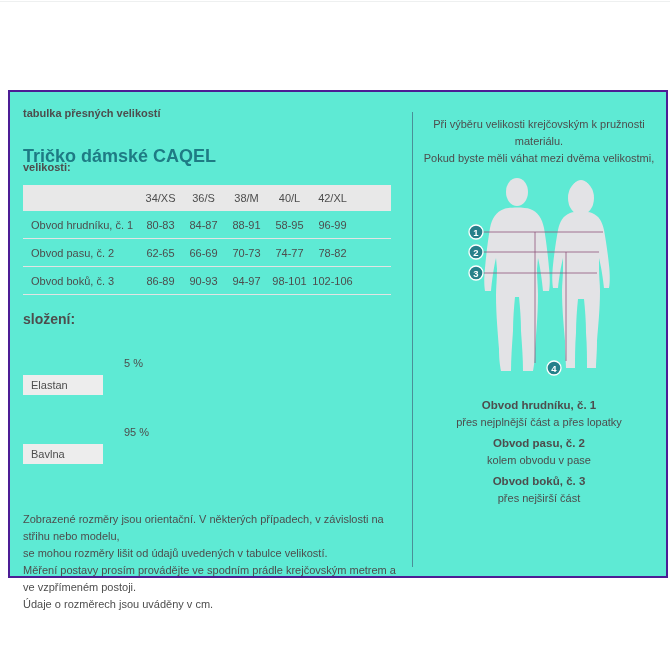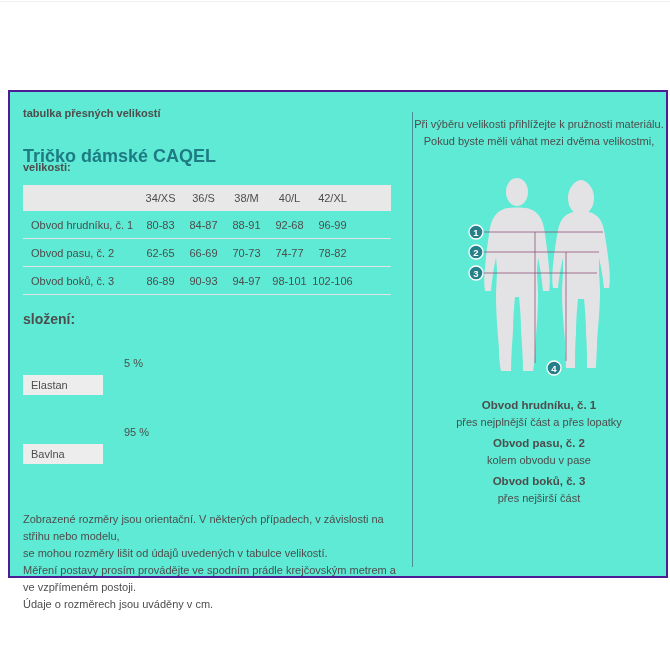--- a/index.html
+++ b/index.html
@@ -65,21 +65,21 @@
       <div class="t-val">36/S</div>
       <div class="t-val">38/M</div>
       <div class="t-val">40/L</div>
       <div class="t-val">42/XL</div>
     </div>
     <div class="t-row t-body-row">
       <div class="t-label">Obvod hrudníku, č. 1</div>
       <div class="t-val">80-83</div>
       <div class="t-val">84-87</div>
       <div class="t-val">88-91</div>
-      <div class="t-val">92-68</div>
+      <div class="t-val">58-95</div>
       <div class="t-val">96-99</div>
     </div>
     <div class="t-row t-body-row">
       <div class="t-label">Obvod pasu, č. 2</div>
       <div class="t-val">62-65</div>
       <div class="t-val">66-69</div>
       <div class="t-val">70-73</div>
       <div class="t-val">74-77</div>
       <div class="t-val">78-82</div>
     </div>
@@ -106,21 +106,21 @@
   </div>
 
   <div class="footnote">
     <div>Zobrazené rozměry jsou orientační. V některých případech, v závislosti na střihu nebo modelu,</div>
     <div>se mohou rozměry lišit od údajů uvedených v tabulce velikostí.</div>
     <div>Měření postavy prosím provádějte ve spodním prádle krejčovským metrem a ve vzpřímeném postoji.</div>
     <div>Údaje o rozměrech jsou uváděny v cm.</div>
   </div>
 
   <div class="advice">
-    <div>Při výběru velikosti přihlížejte k pružnosti materiálu.</div>
+    <div>Při výběru velikosti krejčovským k pružnosti materiálu.</div>
     <div>Pokud byste měli váhat mezi dvěma velikostmi,</div>
   </div>
 
   <svg class="diagram" width="200" height="215" viewBox="0 0 200 215">
     <g>
       <ellipse class="sil" cx="66" cy="25" rx="11" ry="14"></ellipse>
       <path class="sil" d="M53,42 C45,45 41,51 39,61 C37,73 35,89 34,101 C33,111 33,118 34,124 L40,124 C41,113 43,99 45,91 L46,102 C46,112 45,120 45,128 C45,148 47,168 48,182 C48,192 49,199 50,204 L60,204 C60,192 61,178 62,164 C62,152 63,140 64,130 L68,130 C69,140 70,152 70,164 C71,178 72,192 72,204 L82,204 C83,199 84,192 84,182 C85,168 87,148 87,128 C87,120 86,112 86,102 L87,91 C89,99 91,113 92,124 L98,124 C99,118 99,111 98,101 C97,89 95,73 93,61 C91,51 87,45 79,42 C74,40 58,40 53,42 Z"></path>
     </g>
     <g>
       <ellipse class="sil" cx="130" cy="31" rx="13" ry="17"></ellipse>

